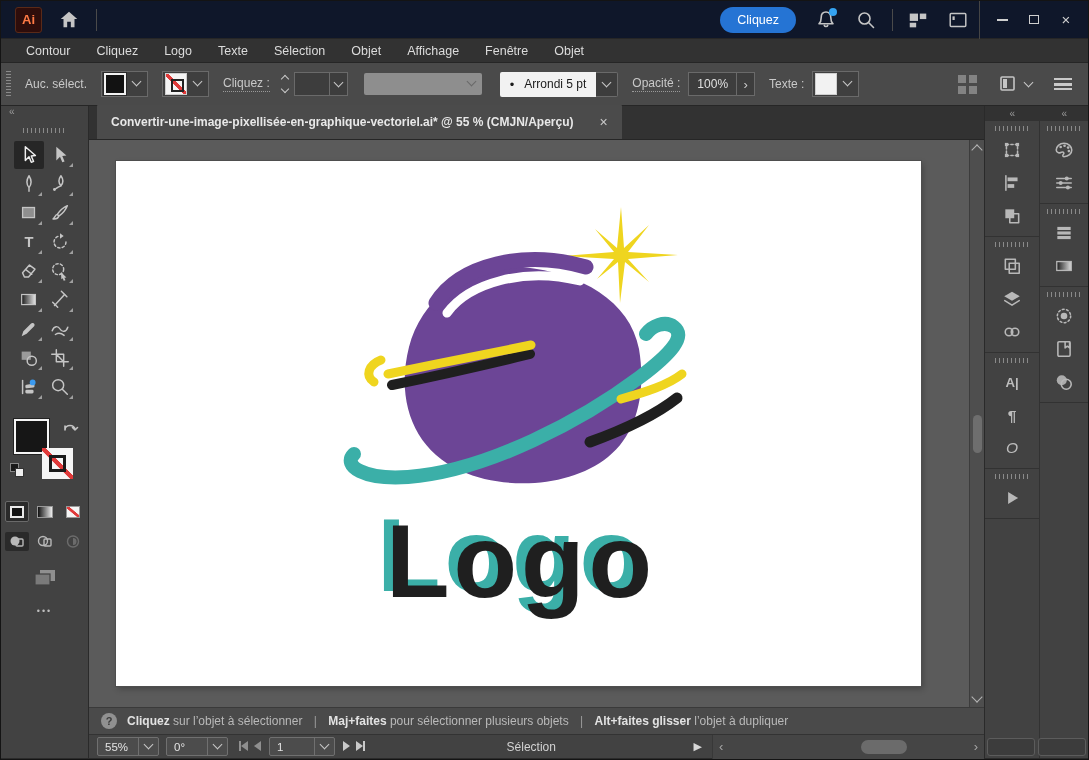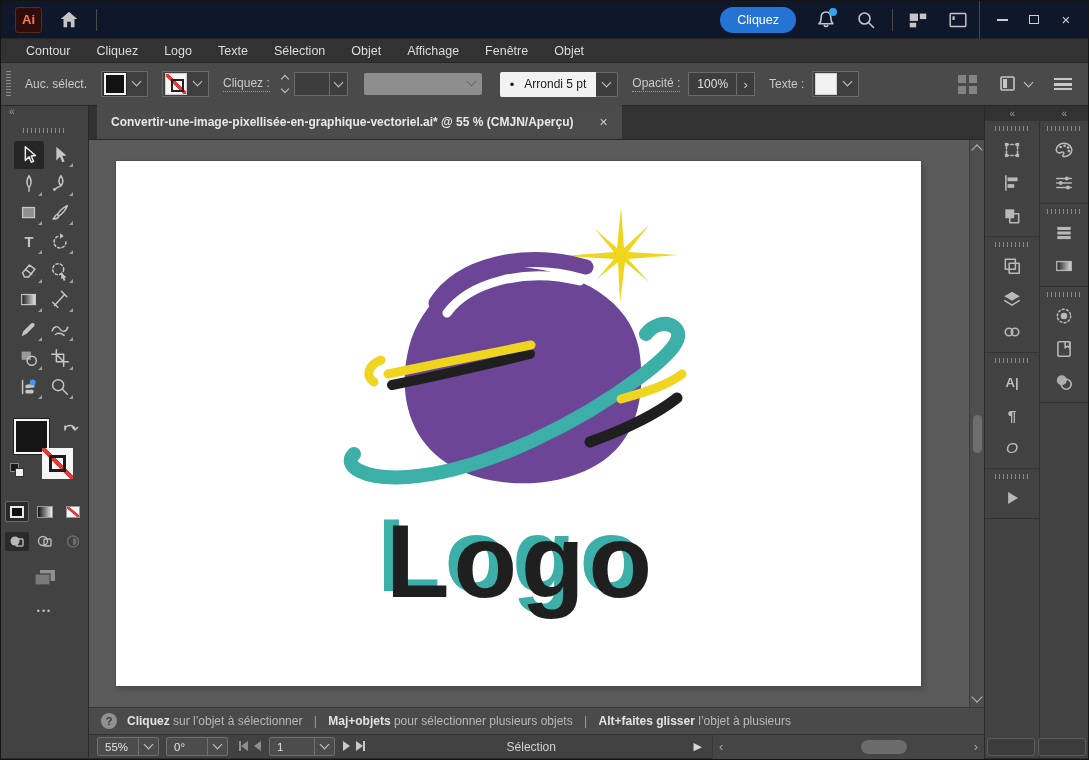--- a/index.html
+++ b/index.html
@@ -489,23 +489,23 @@
           <span class="vs-thumb"></span>
           <span class="vs-arrow vs-dn"></span>
         </div>
       </div>
 
       <div class="statusbar">
         <span class="help-circle">?</span>
         <span class="hint">
           <b>Cliquez</b><span> sur l’objet à sélectionner</span>
           <span class="sep">|</span>
-          <b>Maj+objets</b><span> pour sélectionner plusieurs objets</span>
+          <b>Maj+faites</b><span> pour sélectionner plusieurs objets</span>
           <span class="sep">|</span>
-          <b>Alt+faites glisser</b><span> l’objet à plusieurs</span>
+          <b>Alt+faites glisser</b><span> l’objet à dupliquer</span>
         </span>
       </div>
 
       <div class="bottombar">
         <div class="bb-field">
           <span class="val">55%</span>
           <span class="chevcell">
               <span class="chev"></span>
             </span>
         </div>

